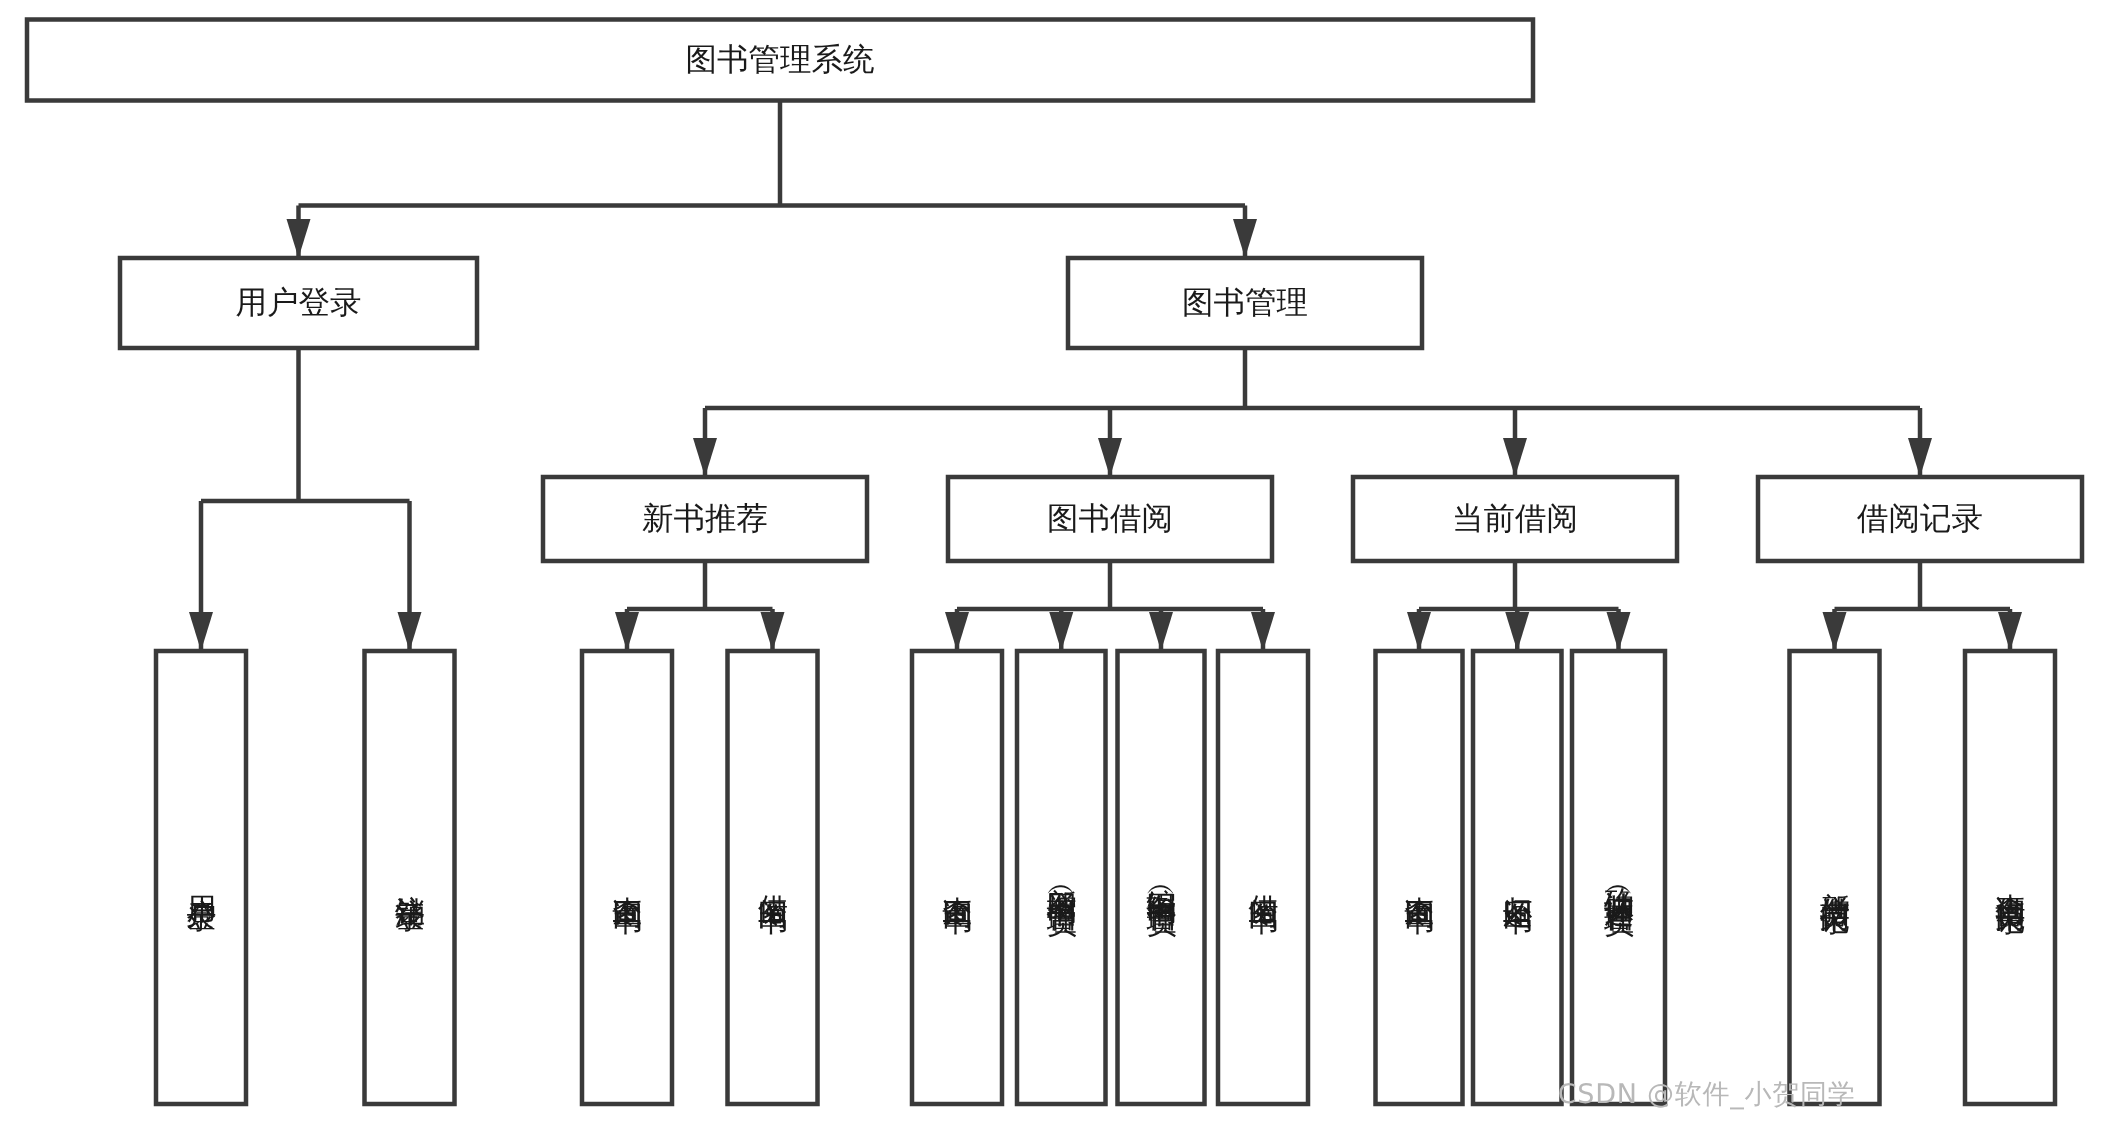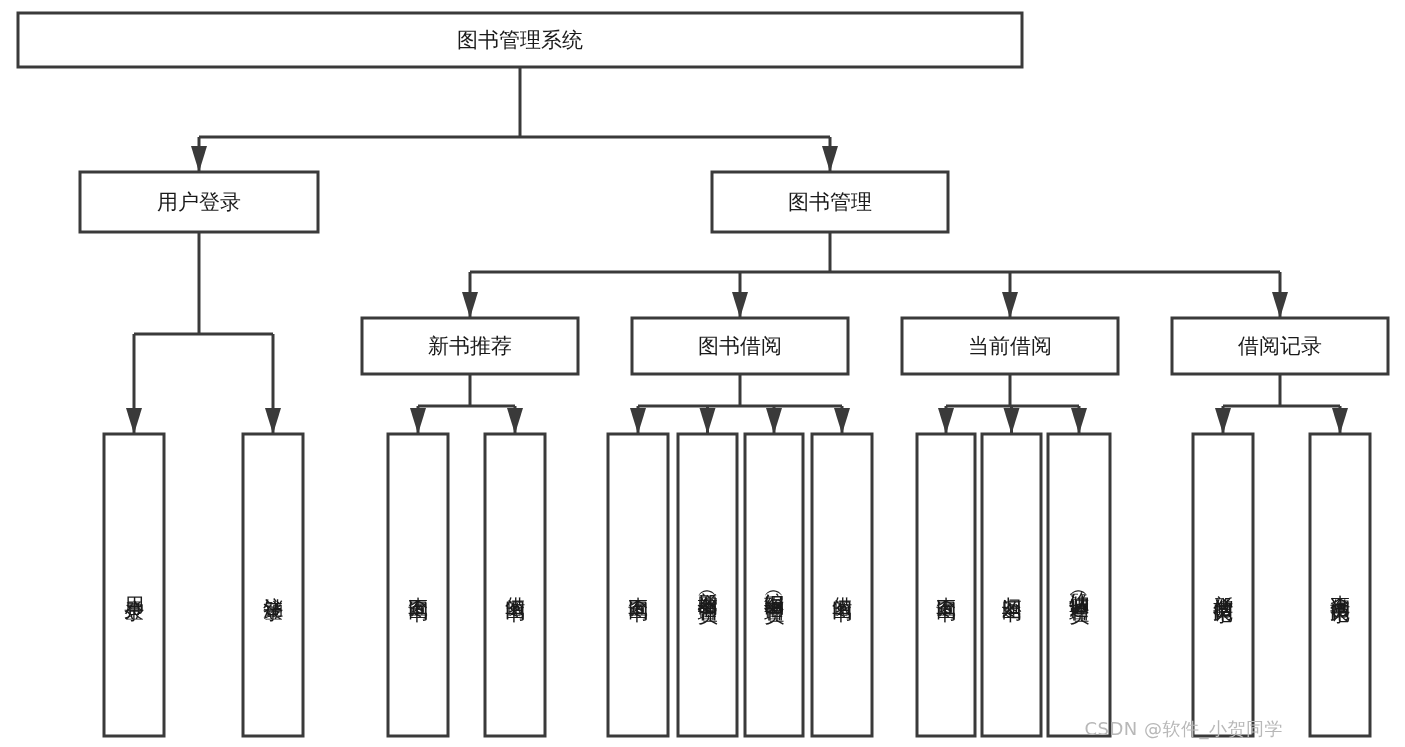--- a/index.html
+++ b/index.html
@@ -11,21 +11,20 @@
     width: 1405px;
     height: 747px;
     font-family: "DejaVu Sans", "Liberation Sans", sans-serif;
     overflow: hidden;
   }
   #diagram-root {
     position: relative;
     width: 1257px;
     height: 747px;
     background: #ffffff;
-    padding-left: 26px;
   }
   svg#tree-svg {
     position: absolute;
     left: 0;
     top: 0;
     width: 1405px;
     height: 747px;
     display: block;
   }
   .node-box {
@@ -61,21 +60,21 @@
     letter-spacing: 2px;
     display: flex;
     align-items: center;
     justify-content: center;
     text-align: center;
     white-space: normal;
     pointer-events: none;
   }
   #watermark {
     position: absolute;
-    right: 0;
+    right: 20px;
     bottom: 6px;
     font-family: "DejaVu Sans", "Liberation Sans", sans-serif;
     font-size: 18px;
     color: #b8b8b8;
     letter-spacing: 0.5px;
     white-space: nowrap;
     margin-top: 48px;
   }
 </style>
 </head>

